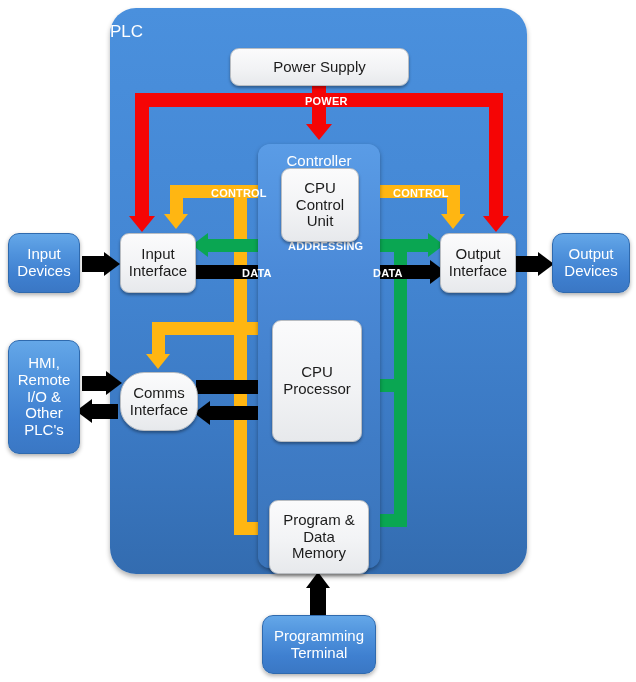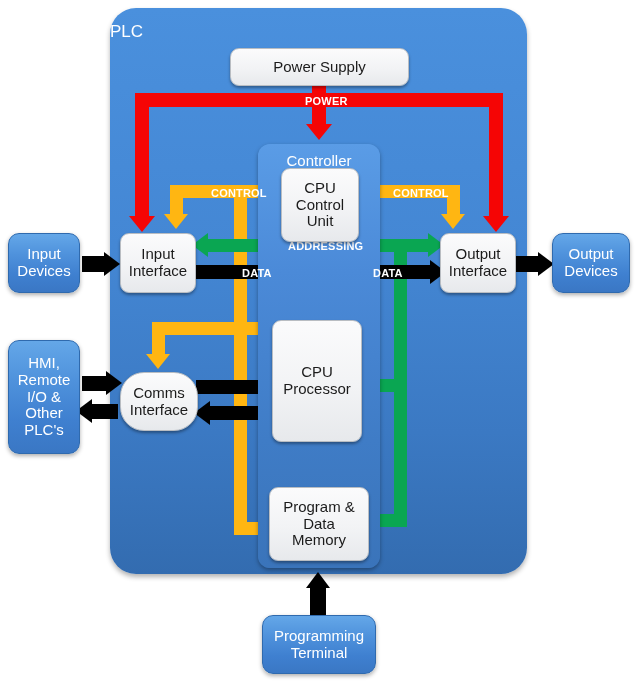--- a/index.html
+++ b/index.html
@@ -252,21 +252,21 @@
   <div class="wbox" style="left:120px; top:372px; width:76px; height:57px; white-space:pre-line;border-radius:24px;">
     <span>Comms
 Interface</span>
   </div>
 
   <div class="wbox" style="left:272px; top:320px; width:88px; height:120px; white-space:pre-line;">
     <span>CPU
 Processor</span>
   </div>
 
-  <div class="wbox" style="left:269px; top:487px; width:98px; height:72px; white-space:pre-line;">
+  <div class="wbox" style="left:269px; top:500px; width:98px; height:72px; white-space:pre-line;">
     <span>Program &amp;
 Data
 Memory</span>
   </div>
 
   <div class="bbox" style="left:8px; top:233px; width:70px; height:58px; white-space:pre-line;">
     <span>Input
 Devices</span>
   </div>
 

